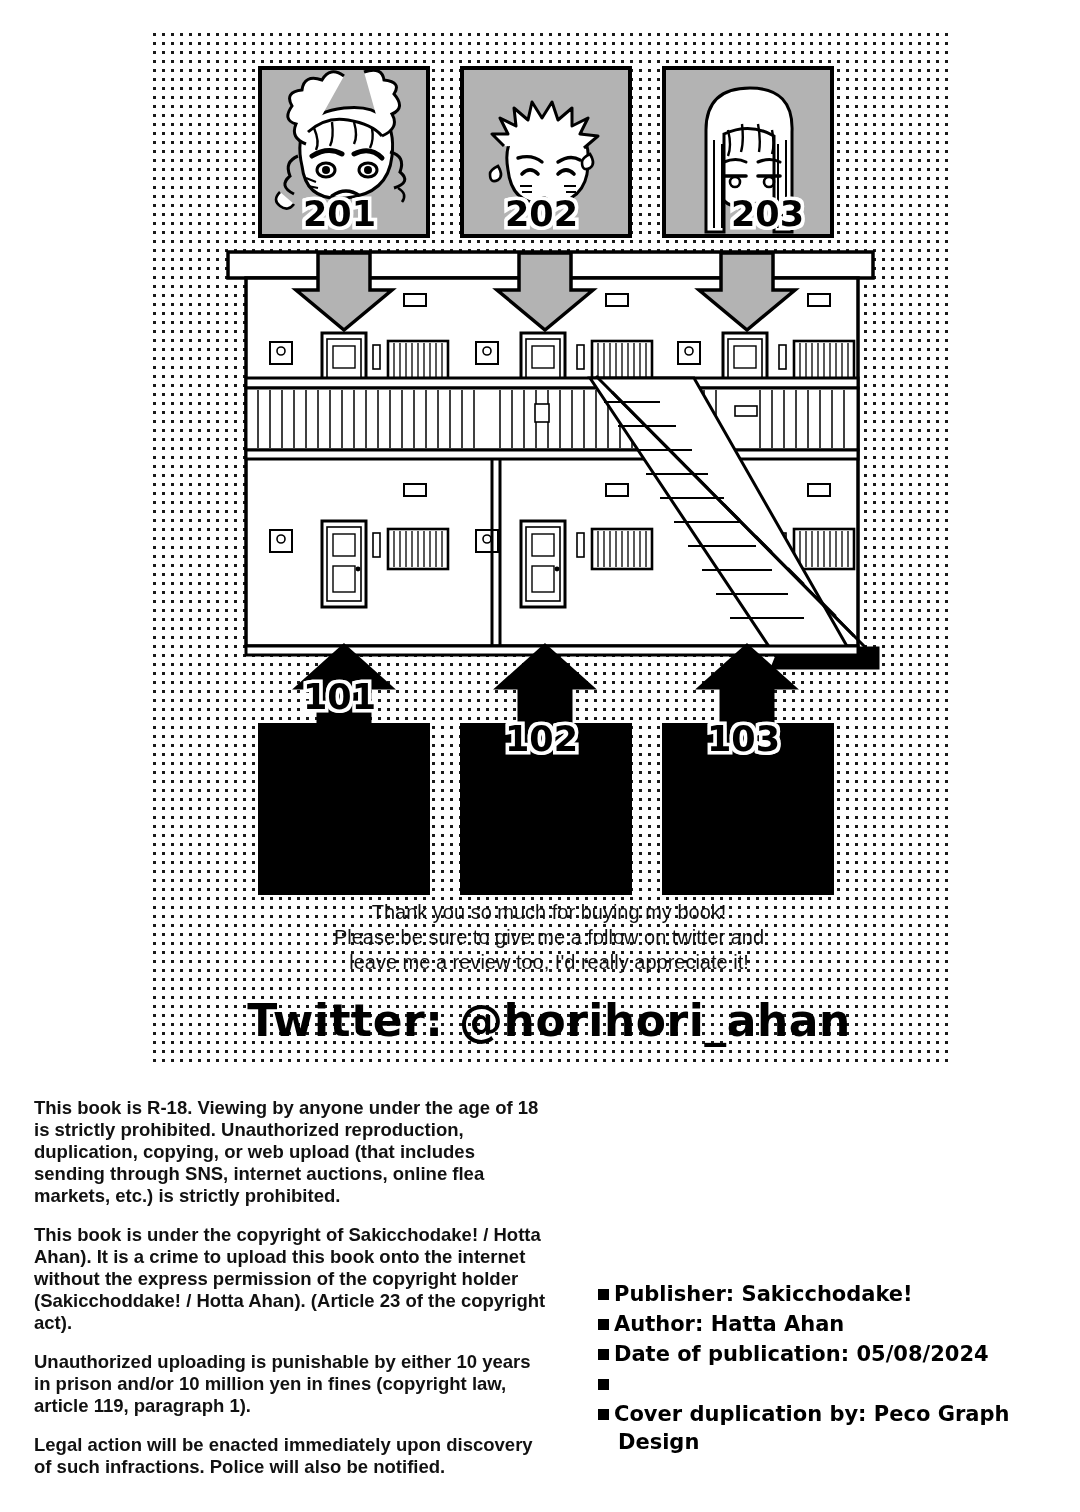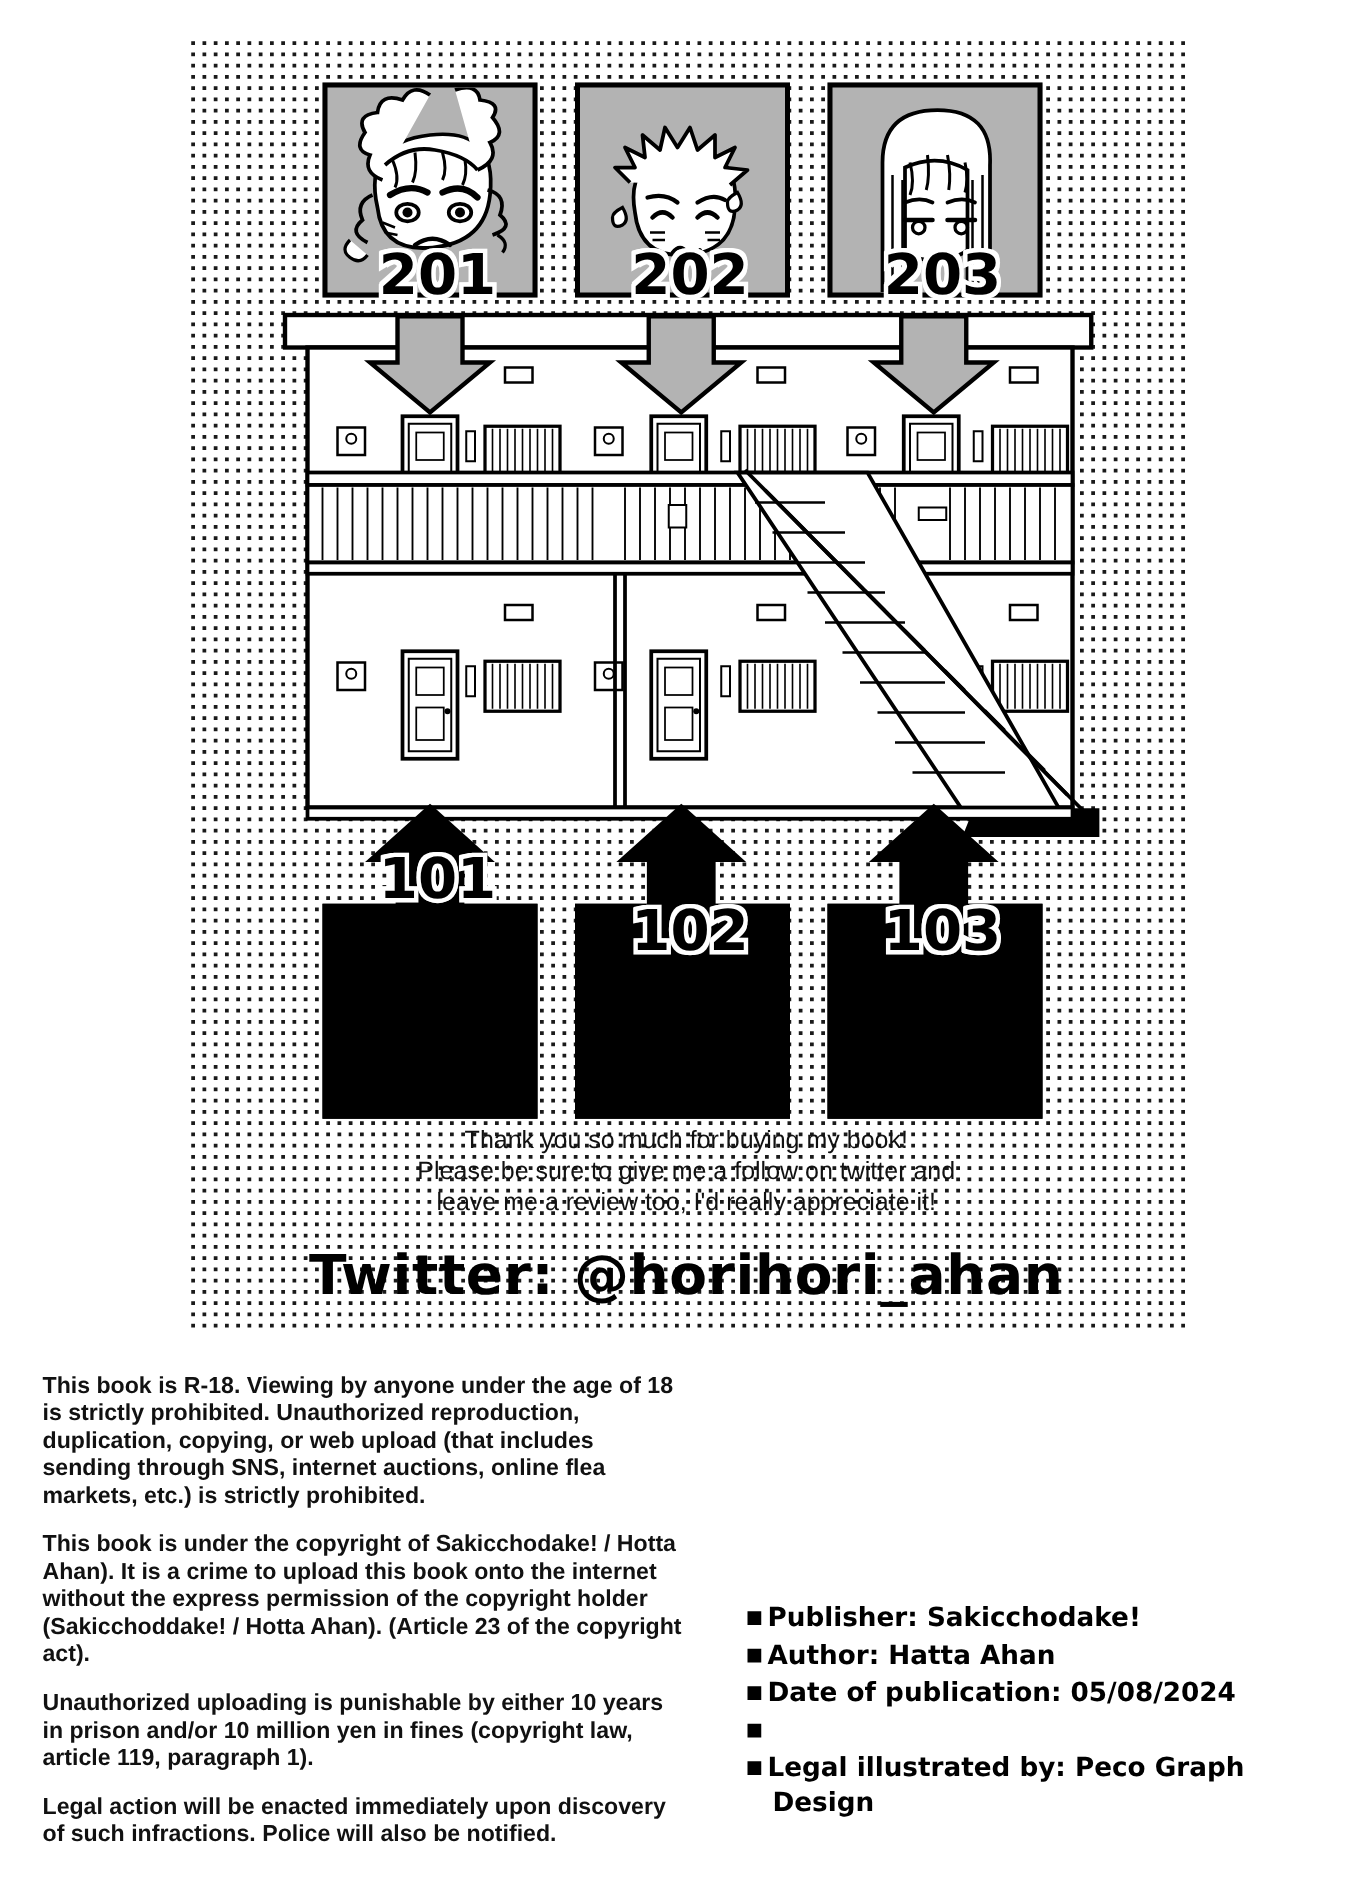--- a/index.html
+++ b/index.html
@@ -36,21 +36,21 @@
     border: 4px solid #000;
     box-sizing: border-box;
     overflow: hidden;
   }
   .face-tile svg { position: absolute; left: 0; top: 0; }
 
   .room-label {
     position: absolute;
     font-family: "DejaVu Sans", sans-serif;
     font-weight: bold;
-    font-size: 45px;
+    font-size: 35px;
     line-height: 1;
     color: #000;
     -webkit-text-stroke: 7px #fff;
     paint-order: stroke fill;
     text-shadow:
       -3px -3px 0 #fff, 3px -3px 0 #fff, -3px 3px 0 #fff, 3px 3px 0 #fff,
       -3px 0 0 #fff, 3px 0 0 #fff, 0 -3px 0 #fff, 0 3px 0 #fff;
     z-index: 6;
     letter-spacing: 0px;
   }
@@ -399,21 +399,21 @@
 <div class="black-tile" style="left:258px; top:723px; width:172px; height:172px;"></div>
 <div class="black-tile" style="left:460px; top:723px; width:172px; height:172px;"></div>
 <div class="black-tile" style="left:662px; top:723px; width:172px; height:172px;"></div>
 
 <div class="room-label" style="left:303px; top:197px;">
   <span>201</span>
 </div>
 <div class="room-label" style="left:505px; top:197px;">
   <span>202</span>
 </div>
-<div class="room-label" style="left:707px; top:197px;">
+<div class="room-label" style="left:707px; top:197px;padding-left:24px;">
   <span>203</span>
 </div>
 
 <div class="room-label" style="left:303px; top:680px;">
   <span>101</span>
 </div>
 <div class="room-label" style="left:505px; top:722px;">
   <span>102</span>
 </div>
 <div class="room-label" style="left:707px; top:722px;">
@@ -445,15 +445,15 @@
   <span class="row">
     <span class="bullet"></span><span>Author: Hatta Ahan</span>
   </span>
   <span class="row">
     <span class="bullet"></span><span>Date of publication: 05/08/2024</span>
   </span>
   <span class="row">
     <span class="bullet"></span>
   </span>
   <span class="row">
-    <span class="bullet"></span><span>Legal illustrated by: Peco Graph Design</span>
+    <span class="bullet"></span><span>Cover duplication by: Peco Graph Design</span>
   </span>
 </div>
 
 </body></html>

